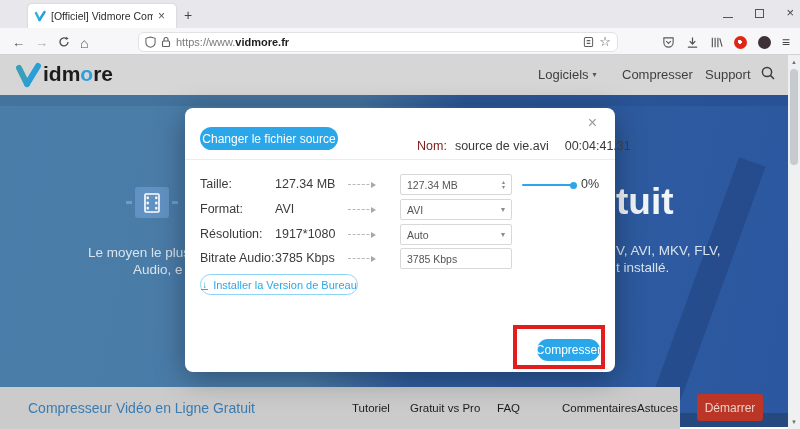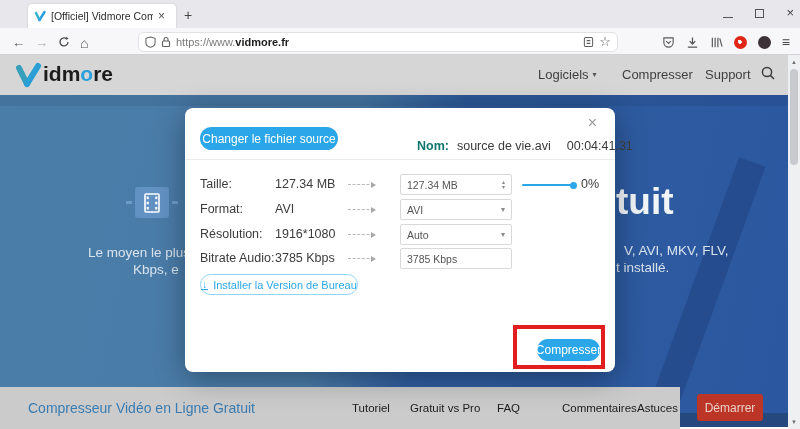--- a/index.html
+++ b/index.html
@@ -64,21 +64,21 @@
   .sb-thumb { position:absolute; left:2px; top:14px; width:8px; height:96px; background:#c7cace; border-radius:4px; }
 
   
   .modal { position:absolute; left:185px; top:108px; width:430px; height:264px; background:#fff; border-radius:8px;
            box-shadow:0 6px 30px rgba(0,0,0,.35); }
   .modal-close { position:absolute; right:18px; top:6px; font-size:16px; color:#9a9a9a; }
   .btn-source { position:absolute; left:15px; top:19px; width:138px; height:23px; background:#2ba7e9; border:none;
                 border-radius:12px; color:#fff; font-size:12px; display:flex; align-items:center; justify-content:center;
                 font-family:"Liberation Sans", sans-serif; }
   .nom-row { position:absolute; left:232px; top:31px; font-size:12.5px; color:#3a3a3a; display:flex; gap:8px; white-space:nowrap; }
-  .nom-label { font-weight:700; color:#0f766e; }
+  .nom-label { font-weight:400; color:#7f1d1d; }
   .nom-dur { margin-left:8px; }
   .modal-sep { position:absolute; left:0; top:51px; width:430px; height:1px; background:#ececec; }
 
   .m-row { position:absolute; left:15px; width:400px; height:22px; }
   .m-label { position:absolute; left:0; top:3px; font-size:12.5px; color:#3b3b3b; white-space:nowrap; }
   .m-value { position:absolute; left:75px; top:3px; font-size:12.5px; color:#3b3b3b; white-space:nowrap; }
   .m-arrow { position:absolute; left:148px; top:10px; width:26px; border-top:1px dashed #b8b8b8; }
   .m-arrow::after { content:""; position:absolute; right:-2px; top:-3.5px; border-left:5px solid #a8a8a8;
                     border-top:3px solid transparent; border-bottom:3px solid transparent; }
   .m-field { position:absolute; left:200px; top:0; width:112px; height:21px; border:1px solid #d8d8d8; border-radius:2px;
@@ -204,22 +204,22 @@
           <rect x="3.6" y="13.9" width="2.2" height="2.6" fill="#fff"></rect>
           <rect x="12.2" y="3.5" width="2.2" height="2.6" fill="#fff"></rect>
           <rect x="12.2" y="8.7" width="2.2" height="2.6" fill="#fff"></rect>
           <rect x="12.2" y="13.9" width="2.2" height="2.6" fill="#fff"></rect>
         </svg>
         <span class="film-dash" style="right:-9px;"></span>
       </div>
 
       <div class="frag-title" style="left:616px;top:86px;">tuit</div>
       <div class="frag" style="left:88px;top:150px;">Le moyen le plus</div>
-      <div class="frag" style="left:616px;top:148px;padding-left:8px;">V, AVI, MKV, FLV,</div>
-      <div class="frag" style="left:133px;top:167px;">Kbps, e</div>
+      <div class="frag" style="left:616px;top:148px;">V, AVI, MKV, FLV,</div>
+      <div class="frag" style="left:133px;top:167px;">Audio, e</div>
       <div class="frag" style="left:616px;top:165px;">t installé.</div>
 
       <div class="hero-band"></div>
     </div>
 
     <div class="site-footer">
       <a class="foot-link">Compresseur Vidéo en Ligne Gratuit</a>
       <span class="foot-item" style="left:253px;margin-top:44px;">Caractéristiques</span>
       <span class="foot-item" style="left:352px;">Tutoriel</span>
       <span class="foot-item" style="left:410px;">Gratuit vs Pro</span>
@@ -268,21 +268,21 @@
       <span class="m-value">AVI</span>
       <span class="m-arrow"></span>
       <div class="m-field">
         <span>AVI</span>
         <span class="sel-chev">▾</span>
       </div>
     </div>
 
     <div class="m-row" style="top:116px;">
       <span class="m-label">Résolution:</span>
-      <span class="m-value">1916*1080</span>
+      <span class="m-value">1917*1080</span>
       <span class="m-arrow"></span>
       <div class="m-field">
         <span>Auto</span>
         <span class="sel-chev">▾</span>
       </div>
     </div>
 
     <div class="m-row" style="top:140px;">
       <span class="m-label">Bitrate Audio:</span>
       <span class="m-value">3785 Kbps</span>

